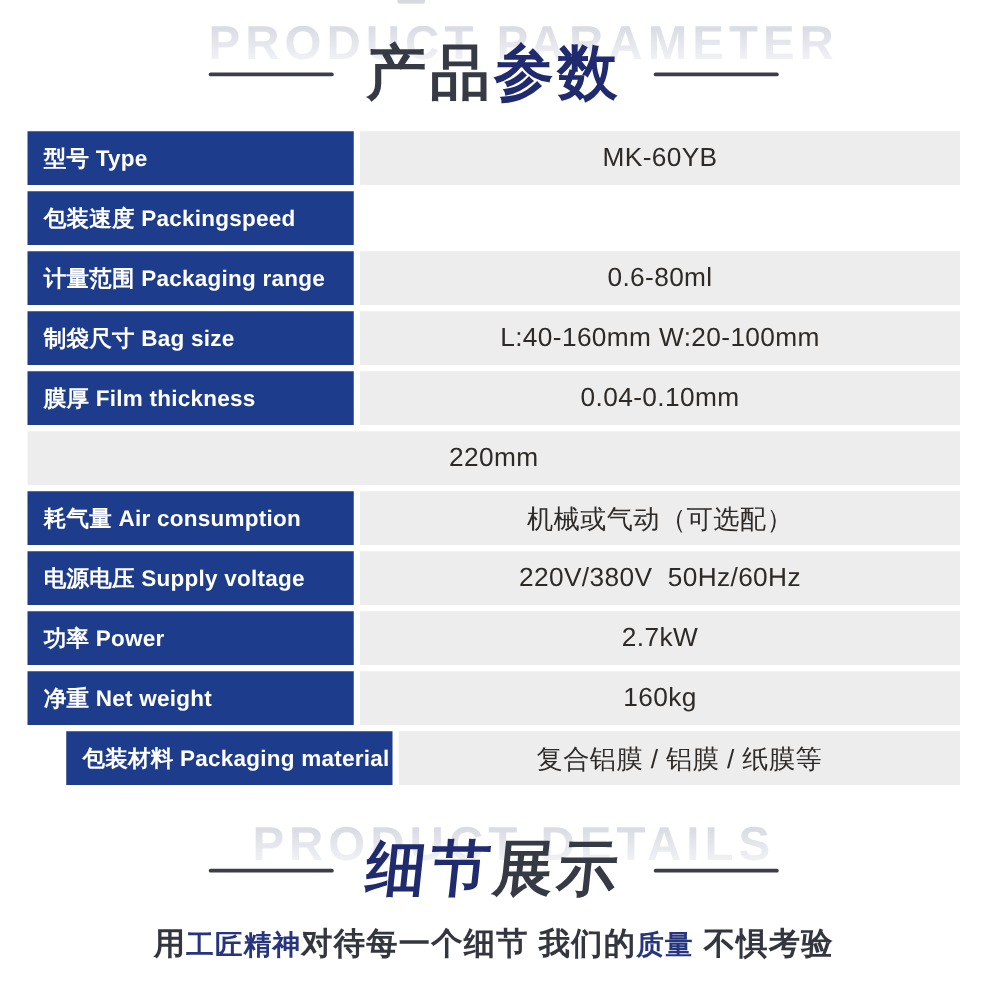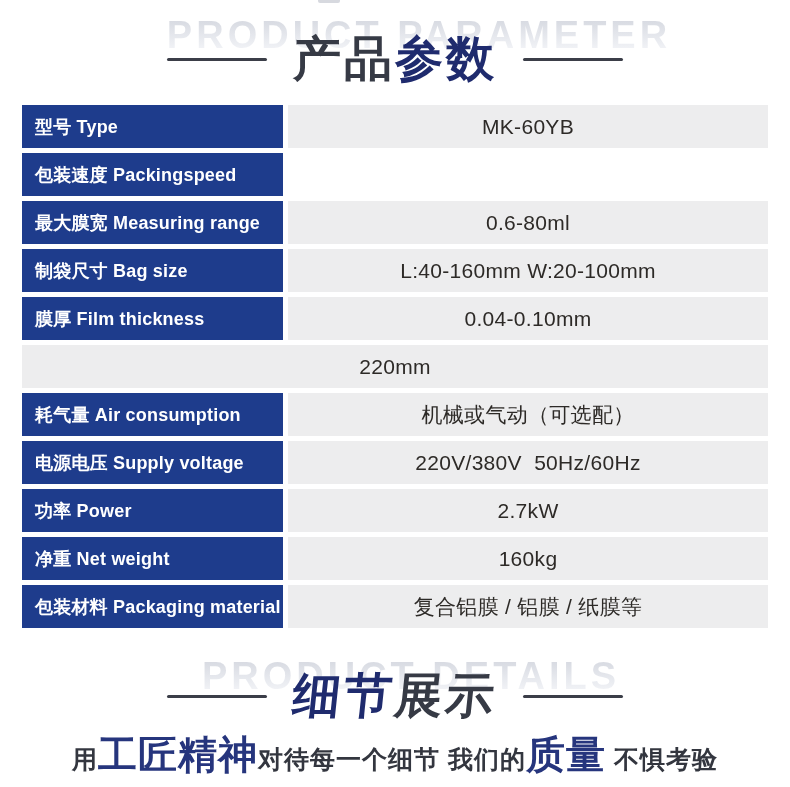--- a/index.html
+++ b/index.html
@@ -45,39 +45,39 @@
     font-size:48px;font-weight:900;letter-spacing:3px;line-height:1.05;
     white-space:nowrap;z-index:1;
   }
   .details .big-title{transform:skewX(-6deg);}
   .t-dark{color:#363a45;}
   .t-blue{color:#1f2b6e;}
 
   
   .spec-table{margin:0 22px;}
   .spec-row{display:flex;gap:5px;height:43px;margin-bottom:5px;}
-  .spec-row:last-child{margin-bottom:0;}
+  .spec-row:last-child{margin-bottom:0;margin-left:31px;}
   .spec-label{
     flex:none;width:261px;background:#1e3c8c;color:#ffffff;
     display:flex;align-items:center;padding-left:13px;box-sizing:border-box;
     font-size:18px;font-weight:700;letter-spacing:.2px;white-space:nowrap;
   }
   .spec-value{
     flex:1;background:#ededee;color:#2d2a27;
     display:flex;align-items:center;justify-content:center;
     font-size:21px;font-weight:400;letter-spacing:.3px;
     white-space:pre-wrap;
   }
 
   
   .tagline{
     margin-top:12px;text-align:center;white-space:pre-wrap;
     font-size:25px;font-weight:700;color:#33363f;letter-spacing:1px;line-height:32px;
   }
-  .tagline .accent{color:#26357d;font-size:39px;font-weight:800;}
+  .tagline .accent{color:#26357d;font-size:22px;font-weight:800;}
 </style>
 </head>
 <body>
 
 <div class="page">
 
   <div class="top-mark"></div>
 
   <div class="section-header params">
     <div class="ghost">PRODUCT PARAMETER</div>
@@ -90,21 +90,21 @@
 
   <div class="spec-table">
     <div class="spec-row">
       <div class="spec-label">型号 Type</div>
       <div class="spec-value">MK-60YB</div>
     </div>
     <div class="spec-row">
       <div class="spec-label">包装速度 Packingspeed</div>
     </div>
     <div class="spec-row">
-      <div class="spec-label">最大膜宽 Measuring range</div>
+      <div class="spec-label">计量范围 Packaging range</div>
       <div class="spec-value">0.6-80ml</div>
     </div>
     <div class="spec-row">
       <div class="spec-label">制袋尺寸 Bag size</div>
       <div class="spec-value">L:40-160mm W:20-100mm</div>
     </div>
     <div class="spec-row">
       <div class="spec-label">膜厚 Film thickness</div>
       <div class="spec-value">0.04-0.10mm</div>
     </div>

